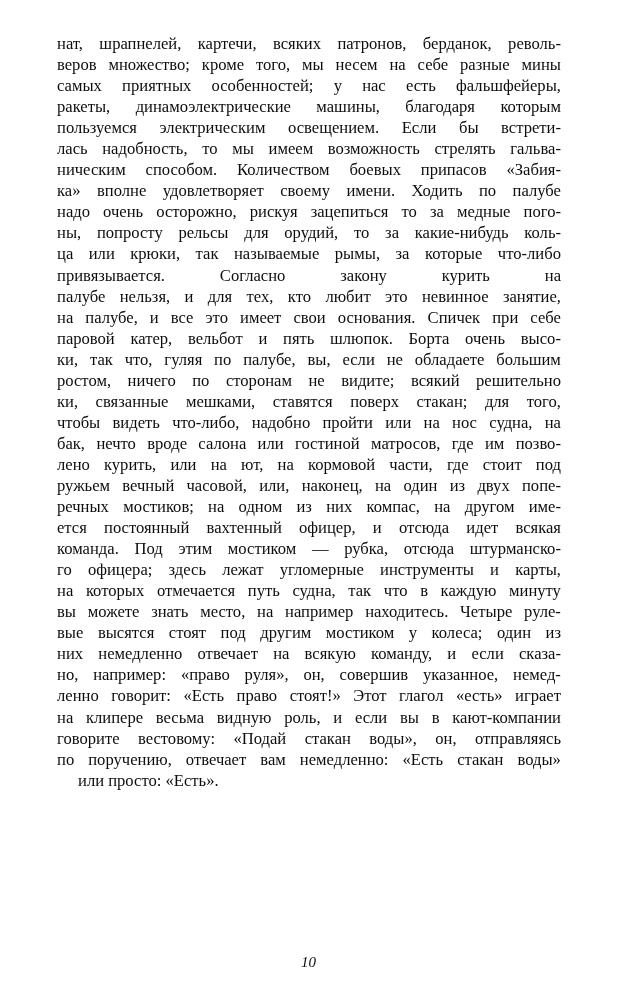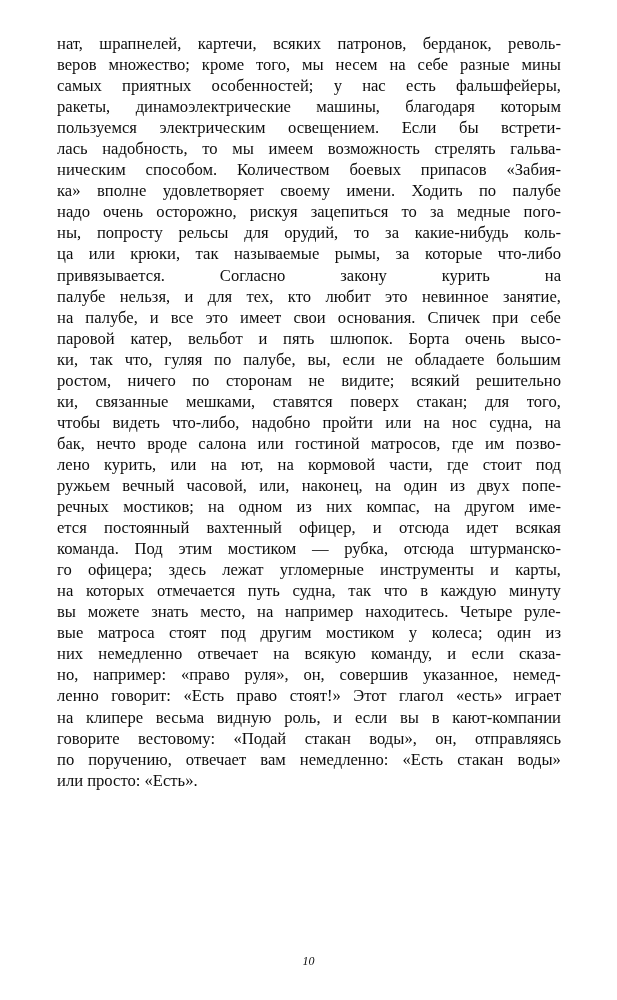--- a/index.html
+++ b/index.html
@@ -51,29 +51,30 @@
     width: 504px;
   }
   .tline.just > span {
     white-space: pre;
   }
 
   
   .tline.last {
     display: block;
     width: auto;
+    margin-left: 21px;
   }
 
   .page-number {
     position: absolute;
     left: 0;
     top: 954px;
     width: 617px;
     text-align: center;
-    font-size: 12px;
+    font-size: 15px;
     font-style: italic;
     font-family: "Liberation Serif", "DejaVu Serif", serif;
     color: #0d0d0d;
   }
 </style>
 </head>
 <body>
 
 <div class="page">
 
@@ -369,21 +370,21 @@
         <span>знать</span>
         <span>место,</span>
         <span>на</span>
         <span>например</span>
         <span>находитесь.</span>
         <span>Четыре</span>
         <span>руле-</span>
       </span>
       <span class="tline just">
         <span>вые</span>
-        <span>матроса</span>
+        <span>высятся</span>
         <span>стоят</span>
         <span>под</span>
         <span>другим</span>
         <span>мостиком</span>
         <span>у</span>
         <span>колеса;</span>
         <span>один</span>
         <span>из</span>
       </span>
       <span class="tline just">

